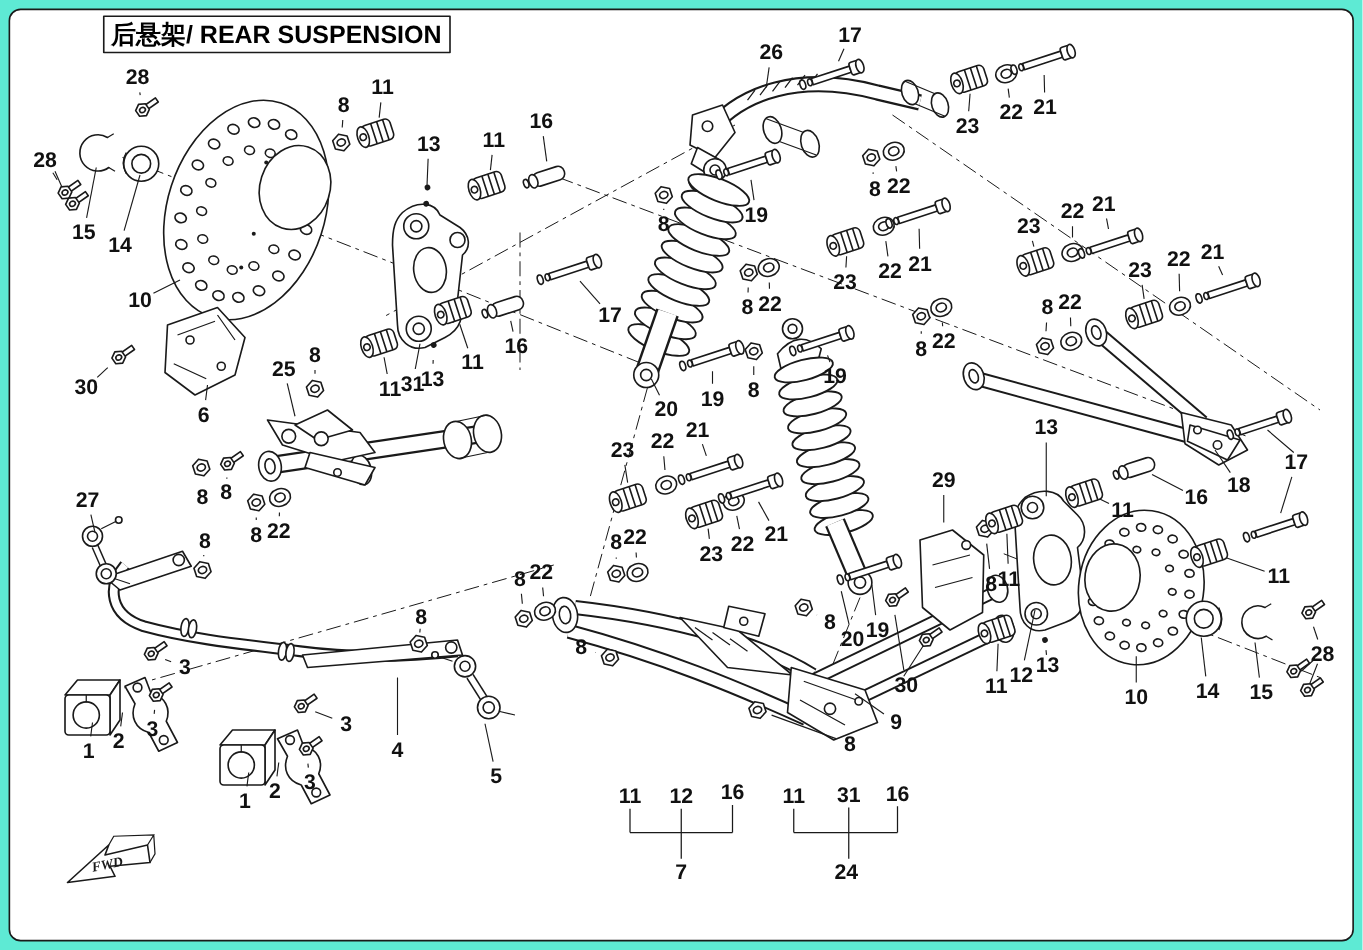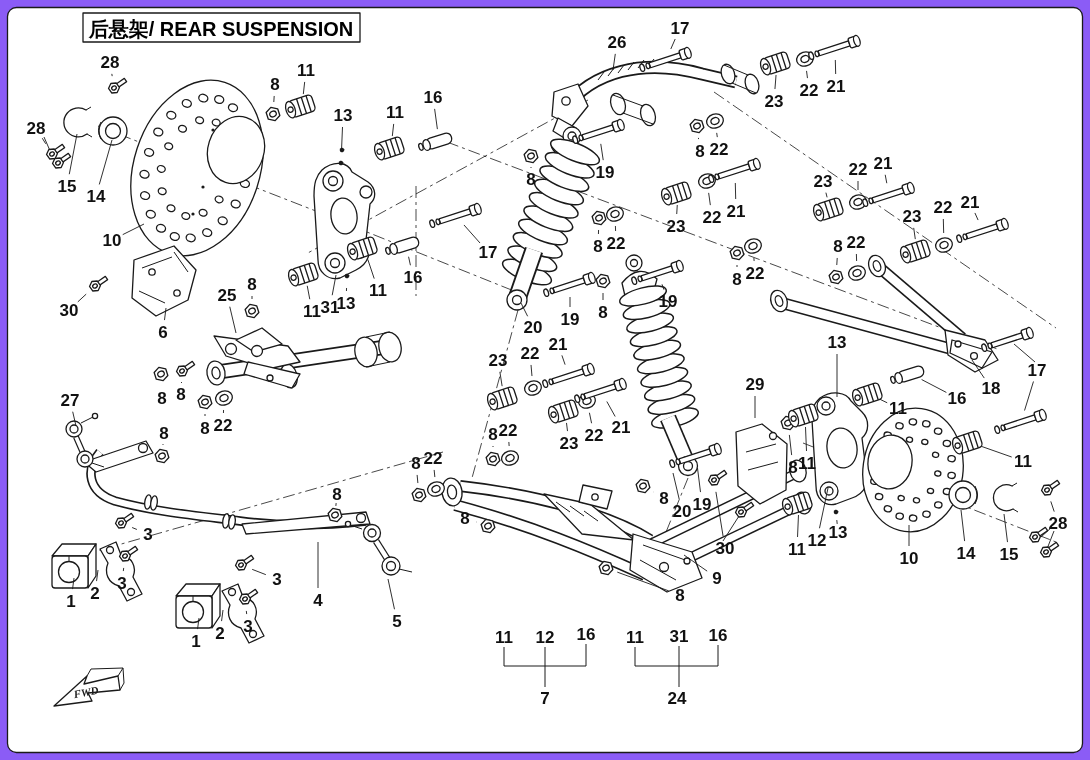--- a/index.html
+++ b/index.html
@@ -1,16 +1,16 @@
 <!DOCTYPE html>
 <html><head>
 <meta charset="utf-8">
 <style>
   html,body{margin:0;padding:0;background:#fff}
-  .page{width:1090px;height:760px;position:relative;background:#8b5cf6}
+  .page{width:1090px;height:760px;position:relative;background:#5eead4}
   .ln{stroke:#1a1a1a;stroke-width:1.3;fill:none;stroke-linecap:round;stroke-linejoin:round}
   .fl{fill:#fff;stroke:#1a1a1a;stroke-width:1.3;stroke-linejoin:round;stroke-linecap:round}
   .f2{fill:#fff;stroke:#1a1a1a;stroke-width:1.5}
   .dot{fill:#1a1a1a;stroke:none}
   .ld{stroke:#1a1a1a;stroke-width:0.9;fill:none}
   .dd{stroke:#1a1a1a;stroke-width:0.8;fill:none;stroke-dasharray:12 4 3 4}
   .thin{stroke:#1a1a1a;stroke-width:1;fill:none}
   .to{stroke:#1a1a1a;fill:none}
   .ti{stroke:#fff;fill:none}
   .lab{font:bold 17px "Liberation Sans",sans-serif;fill:#111;text-anchor:middle;dominant-baseline:central}

